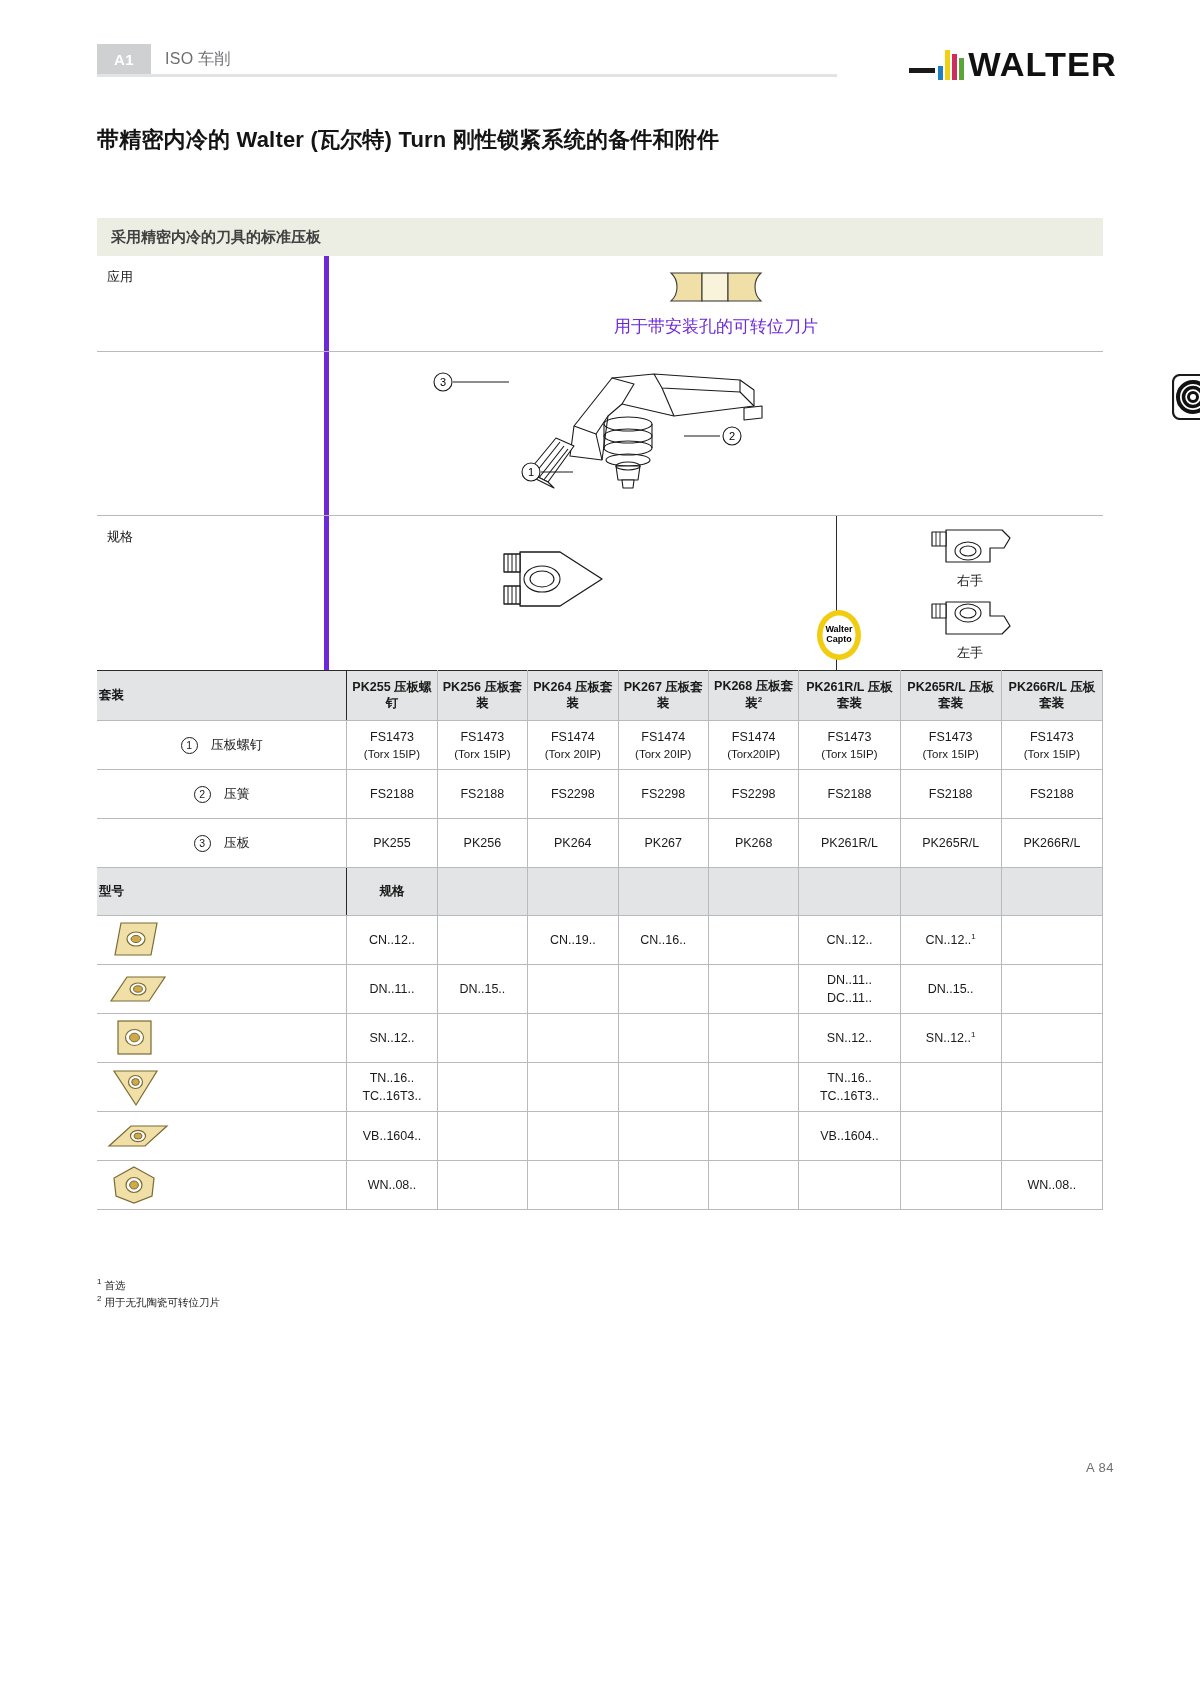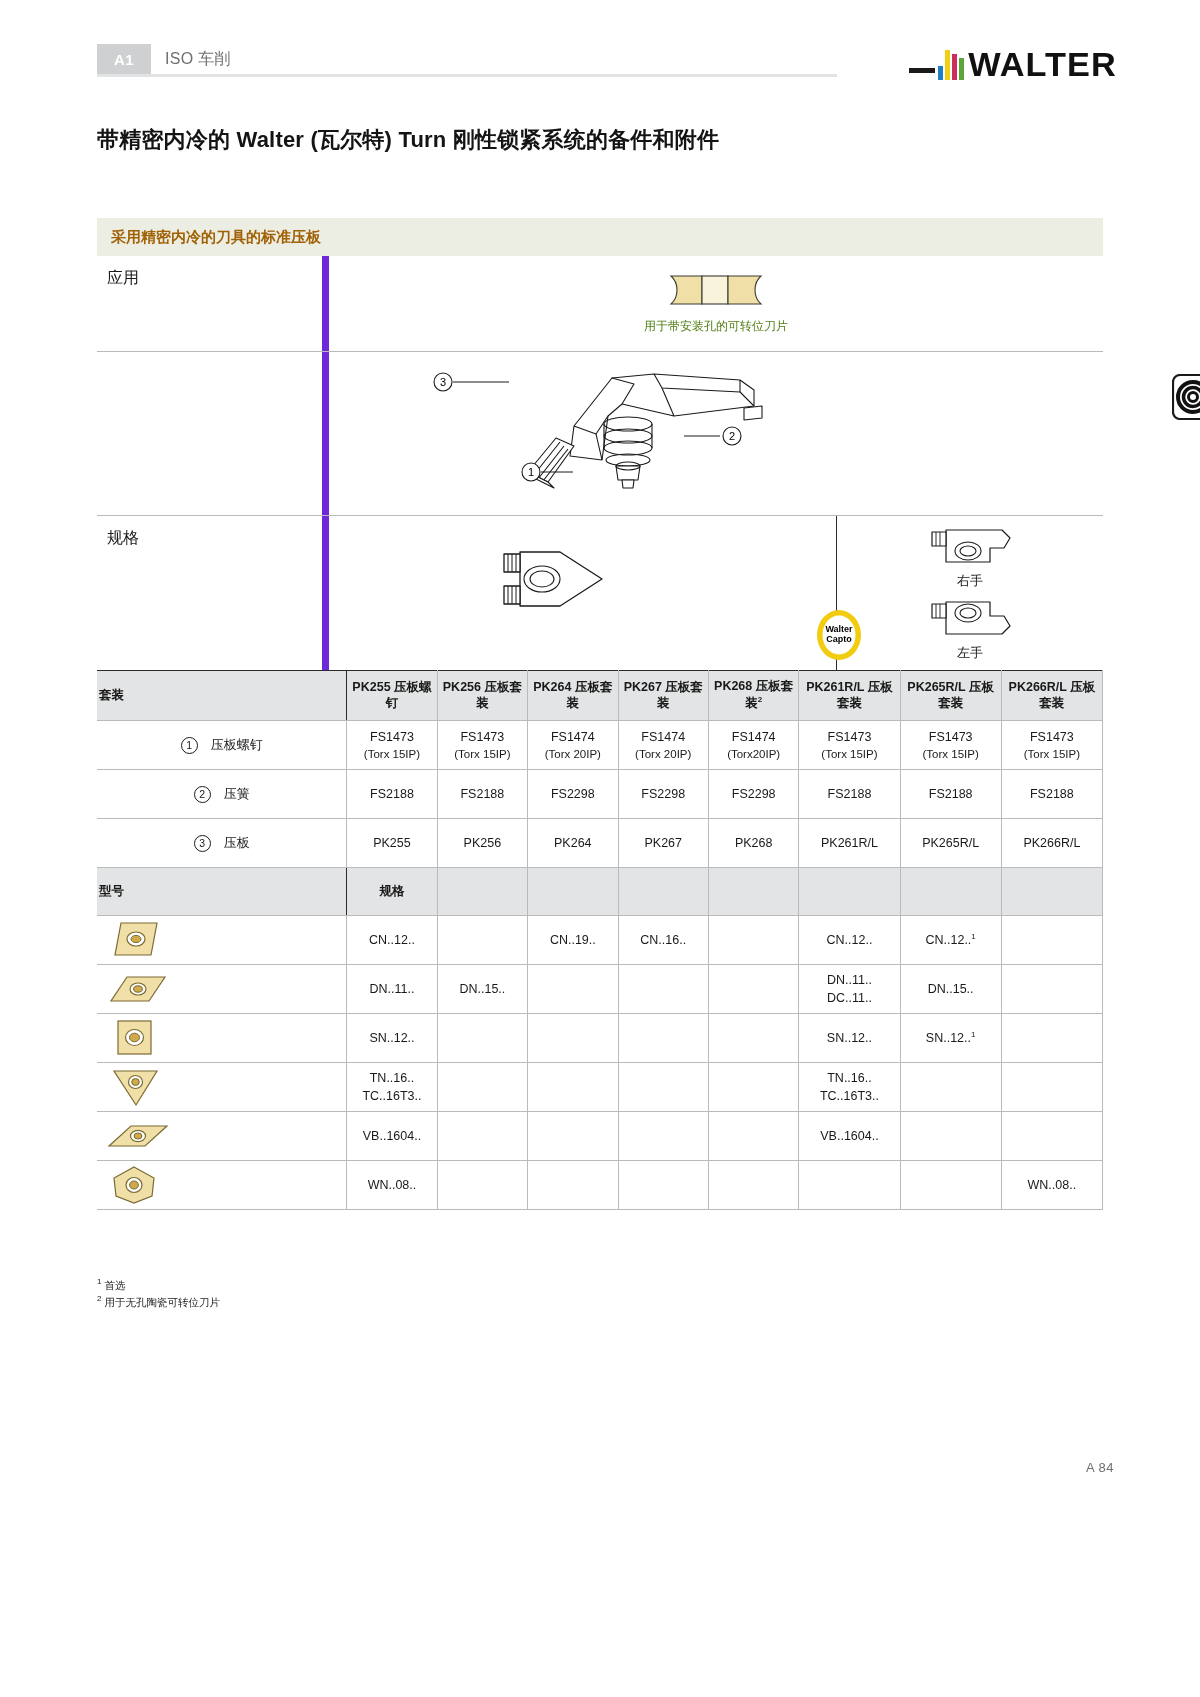--- a/index.html
+++ b/index.html
@@ -41,34 +41,34 @@
   
   .page-title {
     position: absolute; left: 97px; top: 125px; width: 1010px;
     font-size: 22px; font-weight: 700; color: #141414; letter-spacing: .2px;
   }
 
   
   .tbl { position: absolute; left: 97px; top: 218px; width: 1006px; }
   .band {
     height: 38px; background: #eceee3; display: flex; align-items: center;
-    padding-left: 14px; font-size: 15px; font-weight: 700; color: #a16207;
+    padding-left: 14px; font-size: 15px; font-weight: 700; color: #404040;
   }
 
   .row { display: flex; width: 100%; border-bottom: 1px solid #b9babb; }
   .lbl-col {
-    width: 232px; flex: 0 0 232px; font-size: 16px; color: #1a1a1a;
-    padding: 12px 0 0 10px; border-right: 7px solid #6d28d9;
+    width: 232px; flex: 0 0 232px; font-size: 13px; color: #1a1a1a;
+    padding: 12px 0 0 10px; border-right: 5px solid #6d28d9;
   }
   .body-col { flex: 1 1 auto; position: relative; }
 
   
   .r-app { height: 96px; }
   .app-inner { display: flex; flex-direction: column; align-items: center; justify-content: center; height: 100%; }
-  .app-cap { font-size: 12px; color: #4d7c0f; margin-top: 11px; }
+  .app-cap { font-size: 17px; color: #6d28d9; margin-top: 11px; }
 
   
   .r-draw { height: 164px; }
   .draw-inner { position: relative; height: 100%; }
 
   
   .r-spec { height: 154px; border-bottom: none; }
   .spec-left { flex: 0 0 508px; position: relative; border-right: 1px solid #2a2a2a; }
   .spec-right { flex: 1 1 auto; position: relative; display: flex; flex-direction: column;
                 align-items: center; justify-content: center; gap: 4px; }

